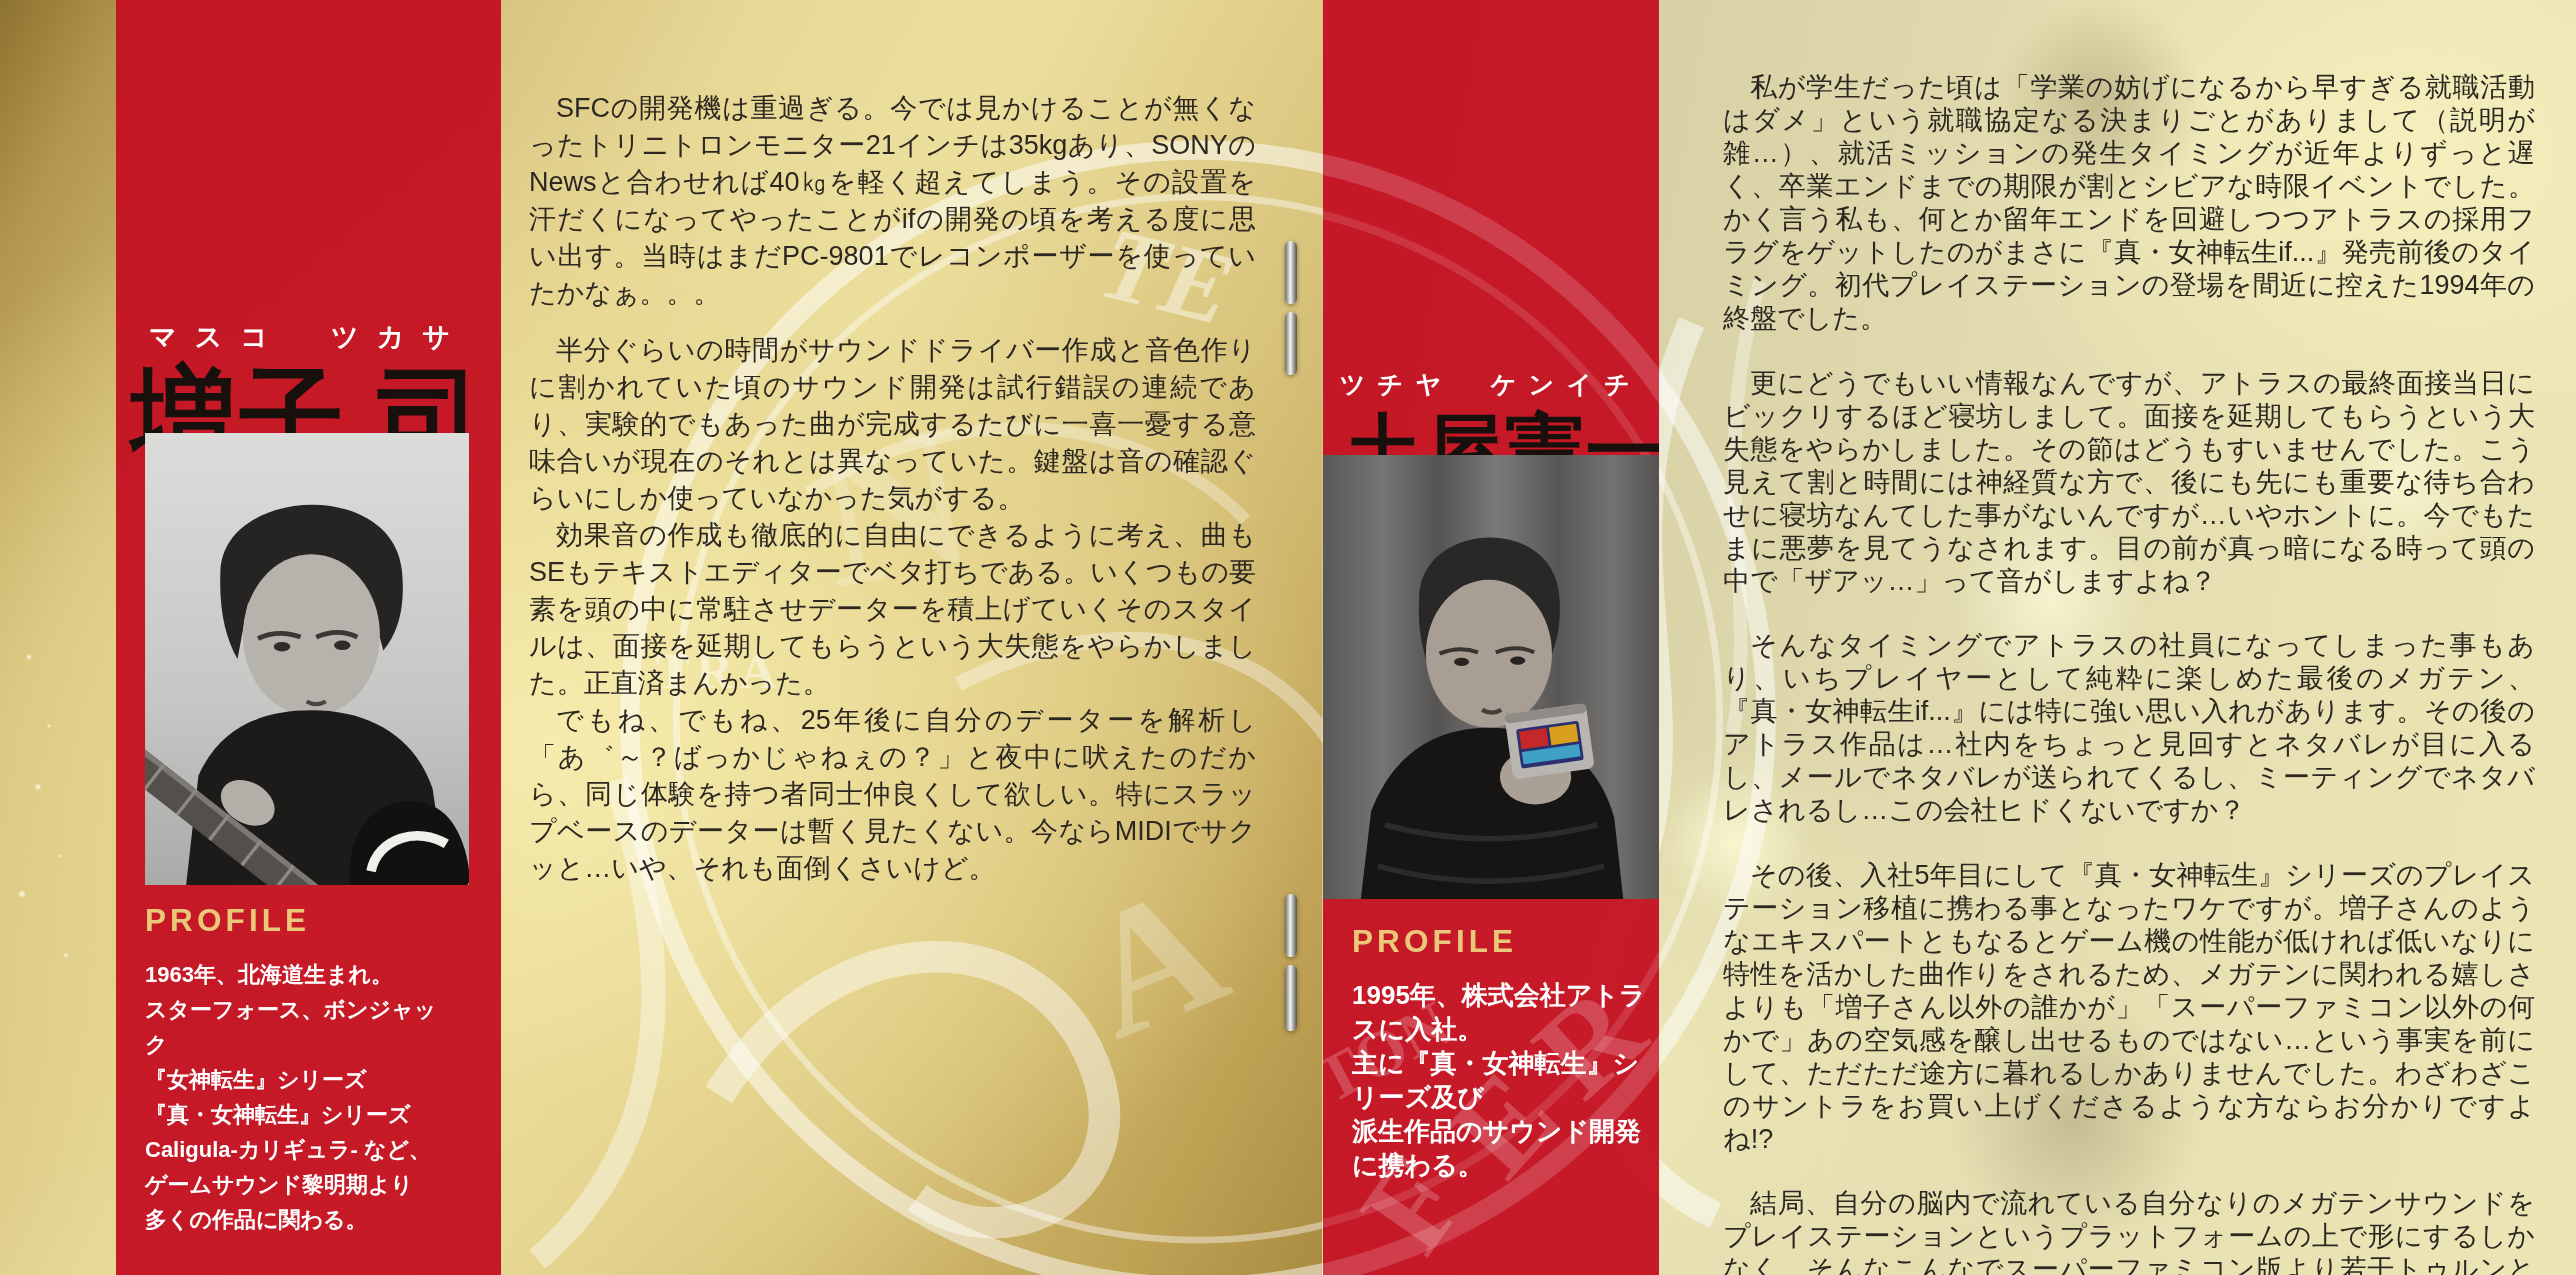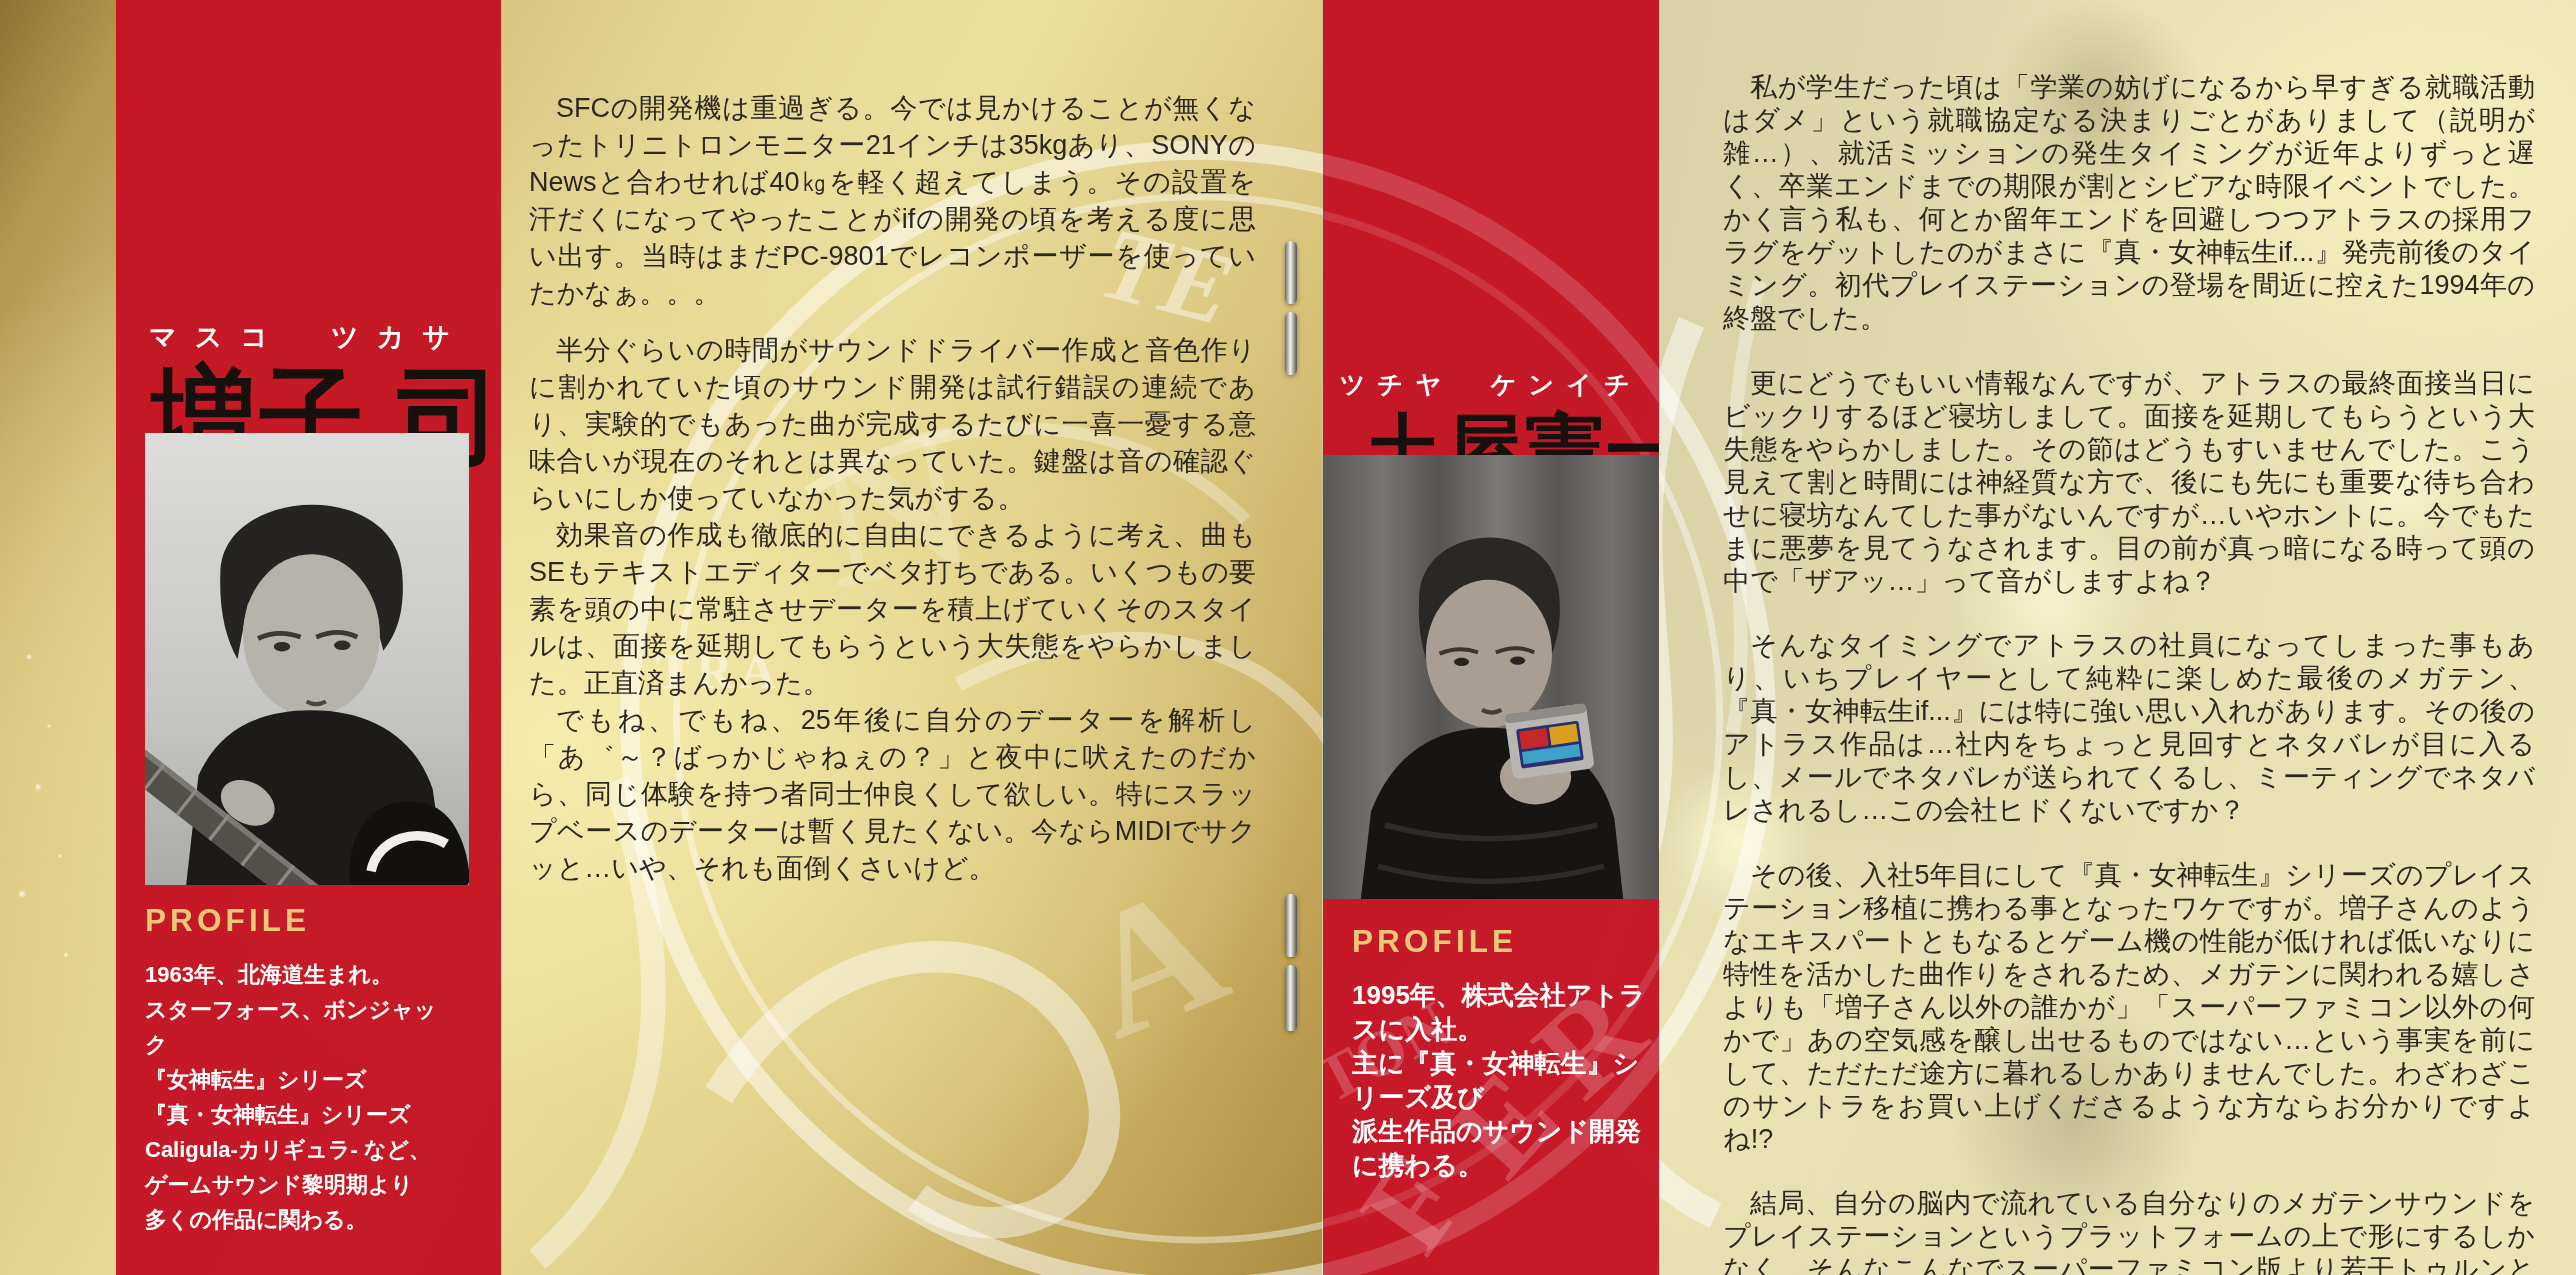--- a/index.html
+++ b/index.html
@@ -34,21 +34,21 @@
   .watermark{position:absolute;pointer-events:none;}
 
   
   .red-col{position:absolute;top:0;height:1276px;background:rgba(196,15,33,.95);overflow:hidden;}
   .red-col.left{left:116px;width:385px;}
   .red-col.mid{left:1323px;width:336px;}
 
   .furigana{position:absolute;width:100%;text-align:center;color:#fff;
     font-size:27px;font-weight:700;letter-spacing:18px;white-space:nowrap;}
   .big-name{position:absolute;width:100%;text-align:center;color:#17100c;
-    font-family:"Liberation Serif","DejaVu Serif",serif;font-weight:700;white-space:nowrap;padding-left:20px;}
+    font-family:"Liberation Serif","DejaVu Serif",serif;font-weight:700;white-space:nowrap;}
   .red-col.left .furigana{top:319px;}
   .red-col.left .big-name{top:348px;font-size:104px;letter-spacing:4.1px;}
   .red-col.mid .furigana{top:368px;font-size:25px;letter-spacing:12.3px;}
   .red-col.mid .big-name{top:399px;font-size:79px;letter-spacing:1.4px;margin-left:14px;}
 
   .photo{position:absolute;overflow:hidden;}
   .photo svg{display:block;}
   .photo-left{left:29px;top:433px;width:324px;height:452px;}
   .photo-mid{left:0;top:455px;width:336px;height:444px;}
 

